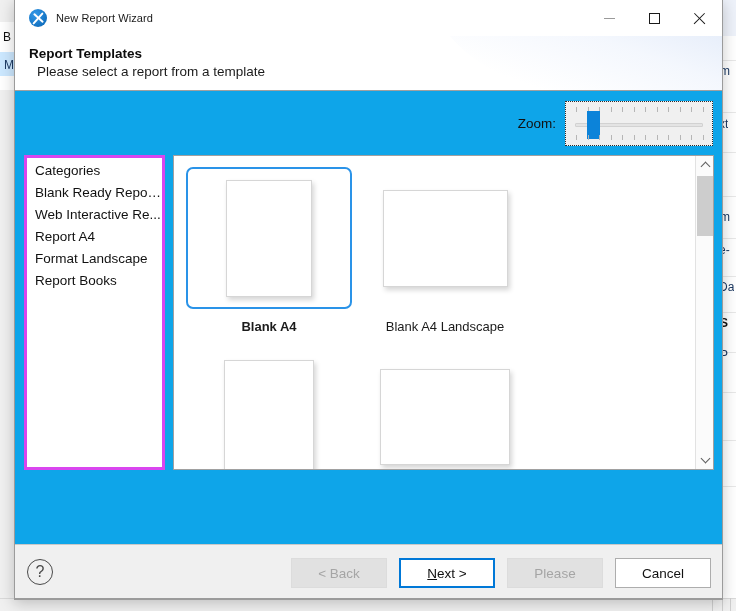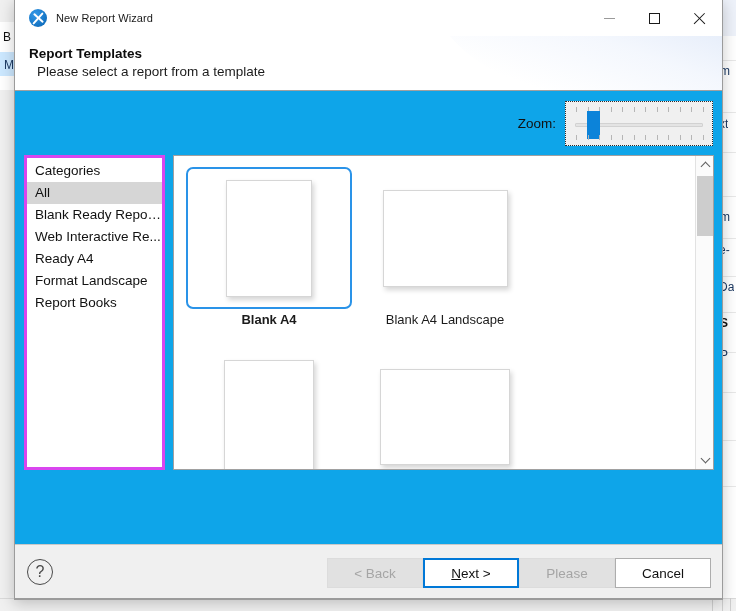--- a/index.html
+++ b/index.html
@@ -168,20 +168,21 @@
   }
   .tpl-scrollarea {
     position: absolute; left: 0; top: 0; right: 19px; bottom: 0;
     padding: 7px 0 0 7px;
   }
   .tpl-grid { display: flex; flex-wrap: wrap; }
   .tpl-cell {
     width: 176px; height: 179px;
     display: flex; flex-direction: column; align-items: center;
     padding-top: 4px;
+    gap: 7px;
   }
   .tpl-thumbwrap {
     width: 166px; height: 142px;
     display: flex; align-items: center; justify-content: center;
     border: 2px solid transparent; border-radius: 7px;
   }
   .tpl-cell.selected .tpl-thumbwrap { border-color: #2a93e8; }
   .tpl-label {
     font-size: 13px; color: #1b1b1b; margin-top: 3px; text-align: center;
     white-space: nowrap;
@@ -221,21 +222,21 @@
   .footer {
     position: relative; height: 55px; background: #f0f0f0;
     border-top: 1px solid #c8c8c8;
   }
   .help-icon {
     position: absolute; left: 12px; top: 14px;
     width: 26px; height: 26px; border-radius: 50%;
     border: 1.5px solid #4a4a4a; color: #4a4a4a;
     font-size: 16px; display: flex; align-items: center; justify-content: center;
   }
-  .btn-row { position: absolute; right: 11px; top: 13px; display: flex; }
+  .btn-row { position: absolute; right: 11px; top: 13px; display: flex; gap: 12px; }
   .btn {
     width: 96px; height: 30px;
     display: flex; align-items: center; justify-content: center;
     font-size: 13.5px; color: #111;
     background: #e1e1e1; border: 1px solid #c4c4c4;
     cursor: default;
   }
   .btn.plain { background: #ffffff; border-color: #adadad; }
   .btn.disabled { color: #a5a5a5; background: #e1e1e1; border-color: #dcdcdc; }
   .btn.default {
@@ -343,24 +344,23 @@
           <i class="tick"></i>
             <i class="tick"></i>
             <i class="tick"></i>
             <i class="tick"></i>
         </div>
       </div>
     </div>
 
     <div class="cat-panel">
       <div class="cat-item">Categories</div>
-      <div class="cat-item selected">All</div>
       <div class="cat-item">Blank Ready Reports</div>
       <div class="cat-item">Web Interactive Re...</div>
-      <div class="cat-item">Ready A4</div>
+      <div class="cat-item">Report A4</div>
       <div class="cat-item">Format Landscape</div>
       <div class="cat-item">Report Books</div>
     </div>
 
     <div class="tpl-panel">
       <div class="tpl-scrollarea">
         <div class="tpl-grid">
 
           <div class="tpl-cell selected">
             <div class="tpl-thumbwrap">

